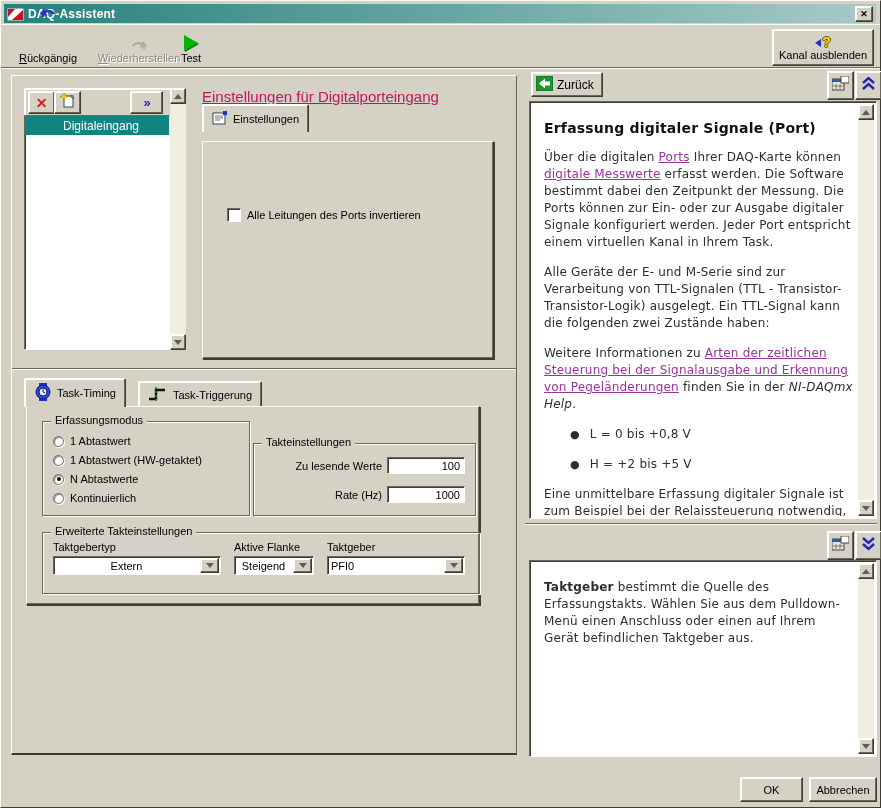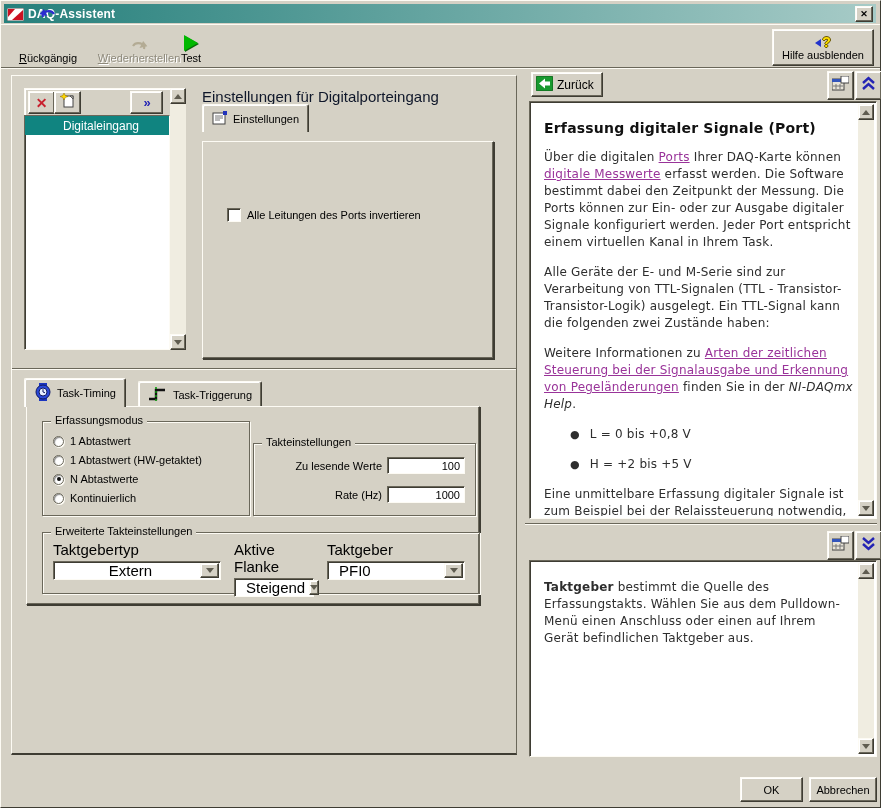--- a/index.html
+++ b/index.html
@@ -50,21 +50,21 @@
   .red-x{color:var(--red_delete);font-weight:bold;font-size:14px;line-height:14px;}
   .chev2{color:var(--chevron_blue);font-weight:bold;font-size:13px;letter-spacing:-1px;}
   #chan-list{position:absolute;left:12px;top:39px;width:146px;height:235px;box-sizing:border-box;}
   .chan-item{height:19px;background:var(--select_teal);color:#fff;font-size:12px;display:flex;
     align-items:center;justify-content:center;padding-left:8px;}
   .vscroll{position:absolute;display:flex;flex-direction:column;justify-content:space-between;
     background:var(--scroll_track);}
   .sb-btn{width:16px;height:16px;display:flex;align-items:center;justify-content:center;box-sizing:border-box;}
   .tri-up{width:0;height:0;border-bottom:5px solid #5f5c50;border-left:4px solid transparent;border-right:4px solid transparent;}
   .tri-down{width:0;height:0;border-top:5px solid #5f5c50;border-left:4px solid transparent;border-right:4px solid transparent;}
-  #settings-heading{position:absolute;left:190px;top:12px;font-size:15px;color:#0f172a;}
+  #settings-heading{position:absolute;left:190px;top:12px;font-size:15px;color:#be185d;text-decoration:underline;}
   .tab{position:absolute;display:flex;align-items:center;gap:5px;font-size:11px;color:#000;
     background:var(--face);border-top:1px solid var(--face_light);border-left:1px solid var(--face_light);
     border-right:1px solid var(--shadow_dark);box-shadow:inset -1px 0 0 var(--face_dark),inset 1px 1px 0 #fff;
     padding:0 9px;box-sizing:border-box;border-radius:2px 2px 0 0;}
   .pane{position:absolute;background:var(--face);
     border-top:1px solid var(--face_light);border-left:1px solid var(--face_light);
     border-right:1px solid var(--shadow_dark);border-bottom:1px solid var(--shadow_dark);
     box-shadow:inset -1px -1px 0 var(--face_dark),1px 1px 0 var(--shadow_dark);box-sizing:border-box;}
   #tab-einstellungen{left:190px;top:28px;height:28px;z-index:2;}
   #pane-einstellungen{left:190px;top:65px;width:292px;height:218px;z-index:1;}
@@ -84,25 +84,25 @@
     border:1px solid var(--face_dark);box-shadow:inset 1px 1px 1px rgba(0,0,0,.45),1px 1px 0 var(--face_light);
     display:flex;align-items:center;justify-content:center;}
   .radio-row.selected .radio::after{content:"";width:4px;height:4px;border-radius:50%;background:#111;}
   .field-row{position:absolute;display:flex;align-items:center;gap:5px;font-size:11px;}
   .field-row .flabel{width:122px;text-align:right;}
   .num-input{width:78px;height:17px;font-size:11px;text-align:right;padding:0 4px;box-sizing:border-box;
     font-family:"Liberation Sans",sans-serif;background:#fff;
     border-top:1px solid var(--face_dark);border-left:1px solid var(--face_dark);
     border-right:1px solid var(--face_light);border-bottom:1px solid var(--face_light);
     box-shadow:inset 1px 1px 0 var(--shadow_dark);}
-  .combo-col{position:absolute;font-size:15px;}
+  .combo-col{position:absolute;font-size:11px;}
   .combo{display:flex;margin-top:3px;height:19px;background:#fff;box-sizing:border-box;
     border-top:1px solid var(--face_dark);border-left:1px solid var(--face_dark);
     border-right:1px solid var(--face_light);border-bottom:1px solid var(--face_light);
-    box-shadow:inset 1px 1px 0 var(--shadow_dark);padding-left:8px;}
+    box-shadow:inset 1px 1px 0 var(--shadow_dark);}
   .combo .val{flex:1;display:flex;align-items:center;padding:0 3px;}
   .combo .val.center{justify-content:center;}
   .combo-arrow{width:17px;display:flex;align-items:center;justify-content:center;margin:1px;}
   
   #back-btn{position:absolute;left:530px;top:71px;height:23px;display:flex;align-items:center;gap:4px;
     font-size:12px;padding:0 8px 0 4px;}
   .sq-btn{position:absolute;width:25px;height:27px;display:flex;align-items:center;justify-content:center;}
   .helpbox{position:absolute;background:#fff;box-sizing:border-box;
     border-top:1px solid var(--face_dark);border-left:1px solid var(--face_dark);
     border-right:1px solid var(--face_light);border-bottom:1px solid var(--face_light);
@@ -161,21 +161,21 @@
     <div class="tool-btn" style="left:166px;width:40px;">
       <span class="ico">
           <span class="play-tri"></span>
         </span>
       <span class="tool-label">Test</span>
     </div>
     <div id="hide-help-btn" class="raised">
       <span>
         <span class="mini-arrow-left"></span><span class="qmark">?</span>
       </span>
-      <span>Hilfe ausblenden</span>
+      <span>Kanal ausblenden</span>
     </div>
   </div>
 
   <div id="left-panel">
 
     <div id="chan-toolbar" class="raised">
       <span class="mini-btn raised" style="left:3px;width:25px;">
         <span class="red-x">✕</span>
       </span>
       <span class="mini-btn raised" style="left:29px;width:25px;">

